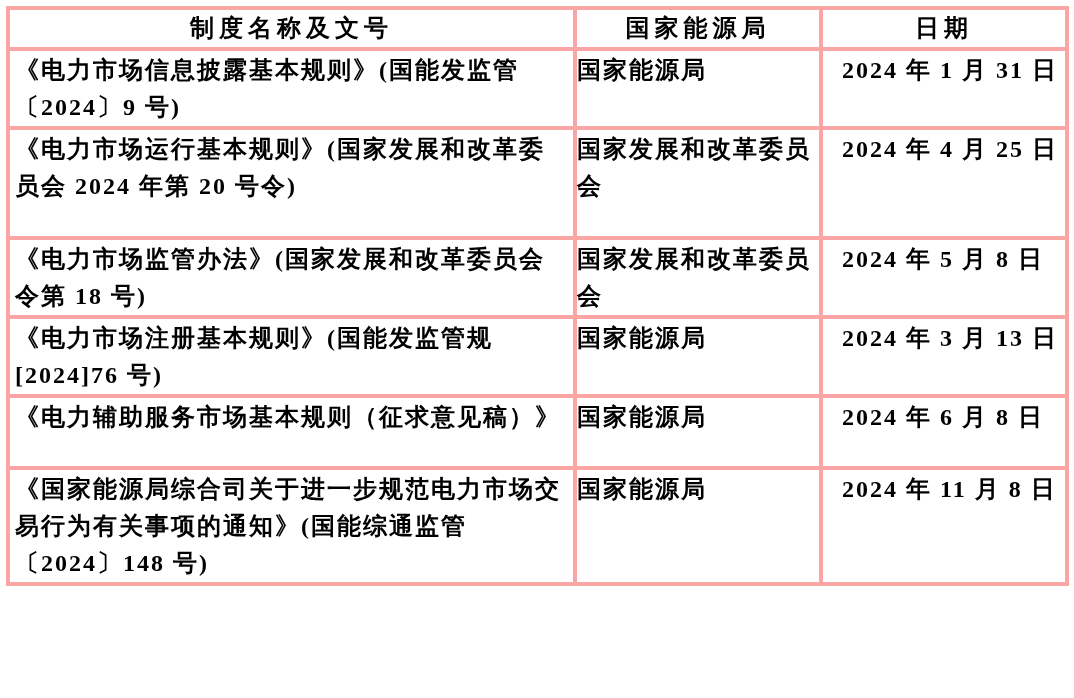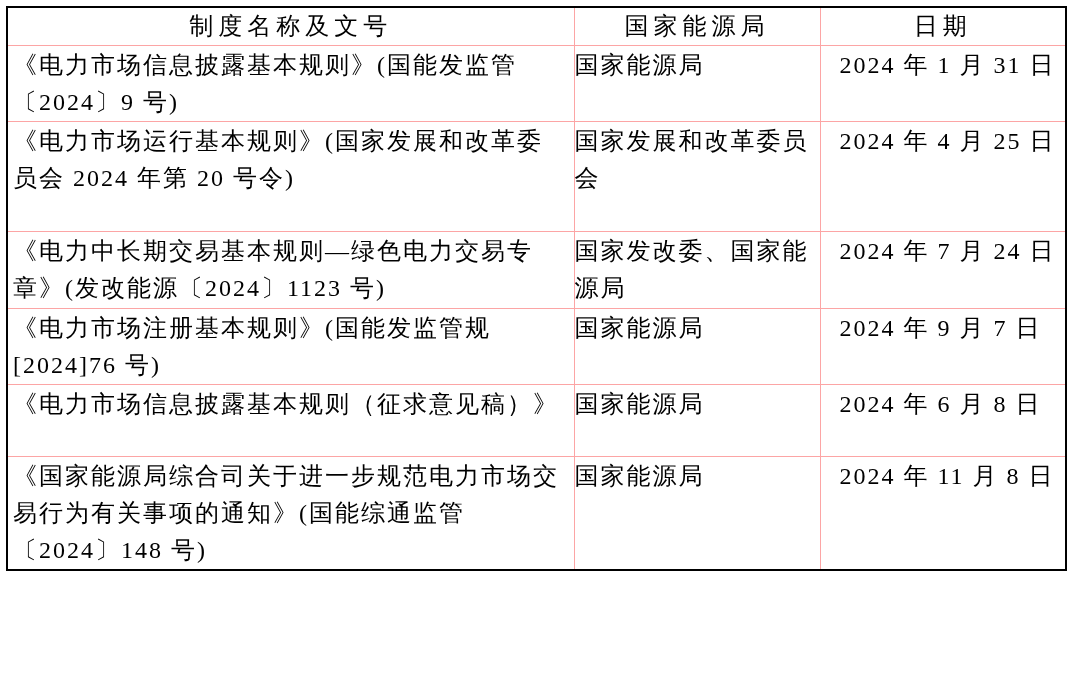--- a/index.html
+++ b/index.html
@@ -23,23 +23,23 @@
     table-layout: fixed;
     border: 2px solid #000000;
     font-size: 24px;
   }
   col.col-name   { width: 567px; }
   col.col-agency { width: 246px; }
   col.col-date   { width: 246px; }
 
   .reg-table th,
   .reg-table td {
-    border: 1px solid #fca5a5;
+    border: 4px solid #fca5a5;
     line-height: 37px;
-    font-weight: normal;
+    font-weight: bold;
     overflow-wrap: break-word;
   }
   .reg-table thead tr { height: 37px; }
   .reg-table th {
     text-align: center;
     vertical-align: middle;
     letter-spacing: 5px;
     padding: 0 2px;
   }
   .reg-table td {
@@ -83,31 +83,31 @@
       <td class="c1">《电力市场信息披露基本规则》(国能发监管〔2024〕9 号)</td>
       <td class="c2">国家能源局</td>
       <td class="c3">2024 年 1 月 31 日</td>
     </tr>
     <tr>
       <td class="c1">《电力市场运行基本规则》(国家发展和改革委员会 2024 年第 20 号令)</td>
       <td class="c2">国家发展和改革委员会</td>
       <td class="c3">2024 年 4 月 25 日</td>
     </tr>
     <tr>
-      <td class="c1">《电力中长期交易基本规则—绿色电力交易专章》(发改能源〔2024〕1123 号)</td>
-      <td class="c2">国家发改委、国家能源局</td>
-      <td class="c3">2024 年 7 月 24 日</td>
+      <td class="c1">《电力市场监管办法》(国家发展和改革委员会令第 18 号)</td>
+      <td class="c2">国家发展和改革委员会</td>
+      <td class="c3">2024 年 5 月 8 日</td>
     </tr>
     <tr>
       <td class="c1">《电力市场注册基本规则》(国能发监管规[2024]76 号)</td>
       <td class="c2">国家能源局</td>
-      <td class="c3">2024 年 9 月 7 日</td>
+      <td class="c3">2024 年 3 月 13 日</td>
     </tr>
     <tr>
-      <td class="c1">《电力市场信息披露基本规则（征求意见稿）》</td>
+      <td class="c1">《电力辅助服务市场基本规则（征求意见稿）》</td>
       <td class="c2">国家能源局</td>
       <td class="c3">2024 年 6 月 8 日</td>
     </tr>
     <tr>
       <td class="c1">《国家能源局综合司关于进一步规范电力市场交易行为有关事项的通知》(国能综通监管〔2024〕148 号)</td>
       <td class="c2">国家能源局</td>
       <td class="c3">2024 年 11 月 8 日</td>
     </tr>
   </tbody>
 </table>

